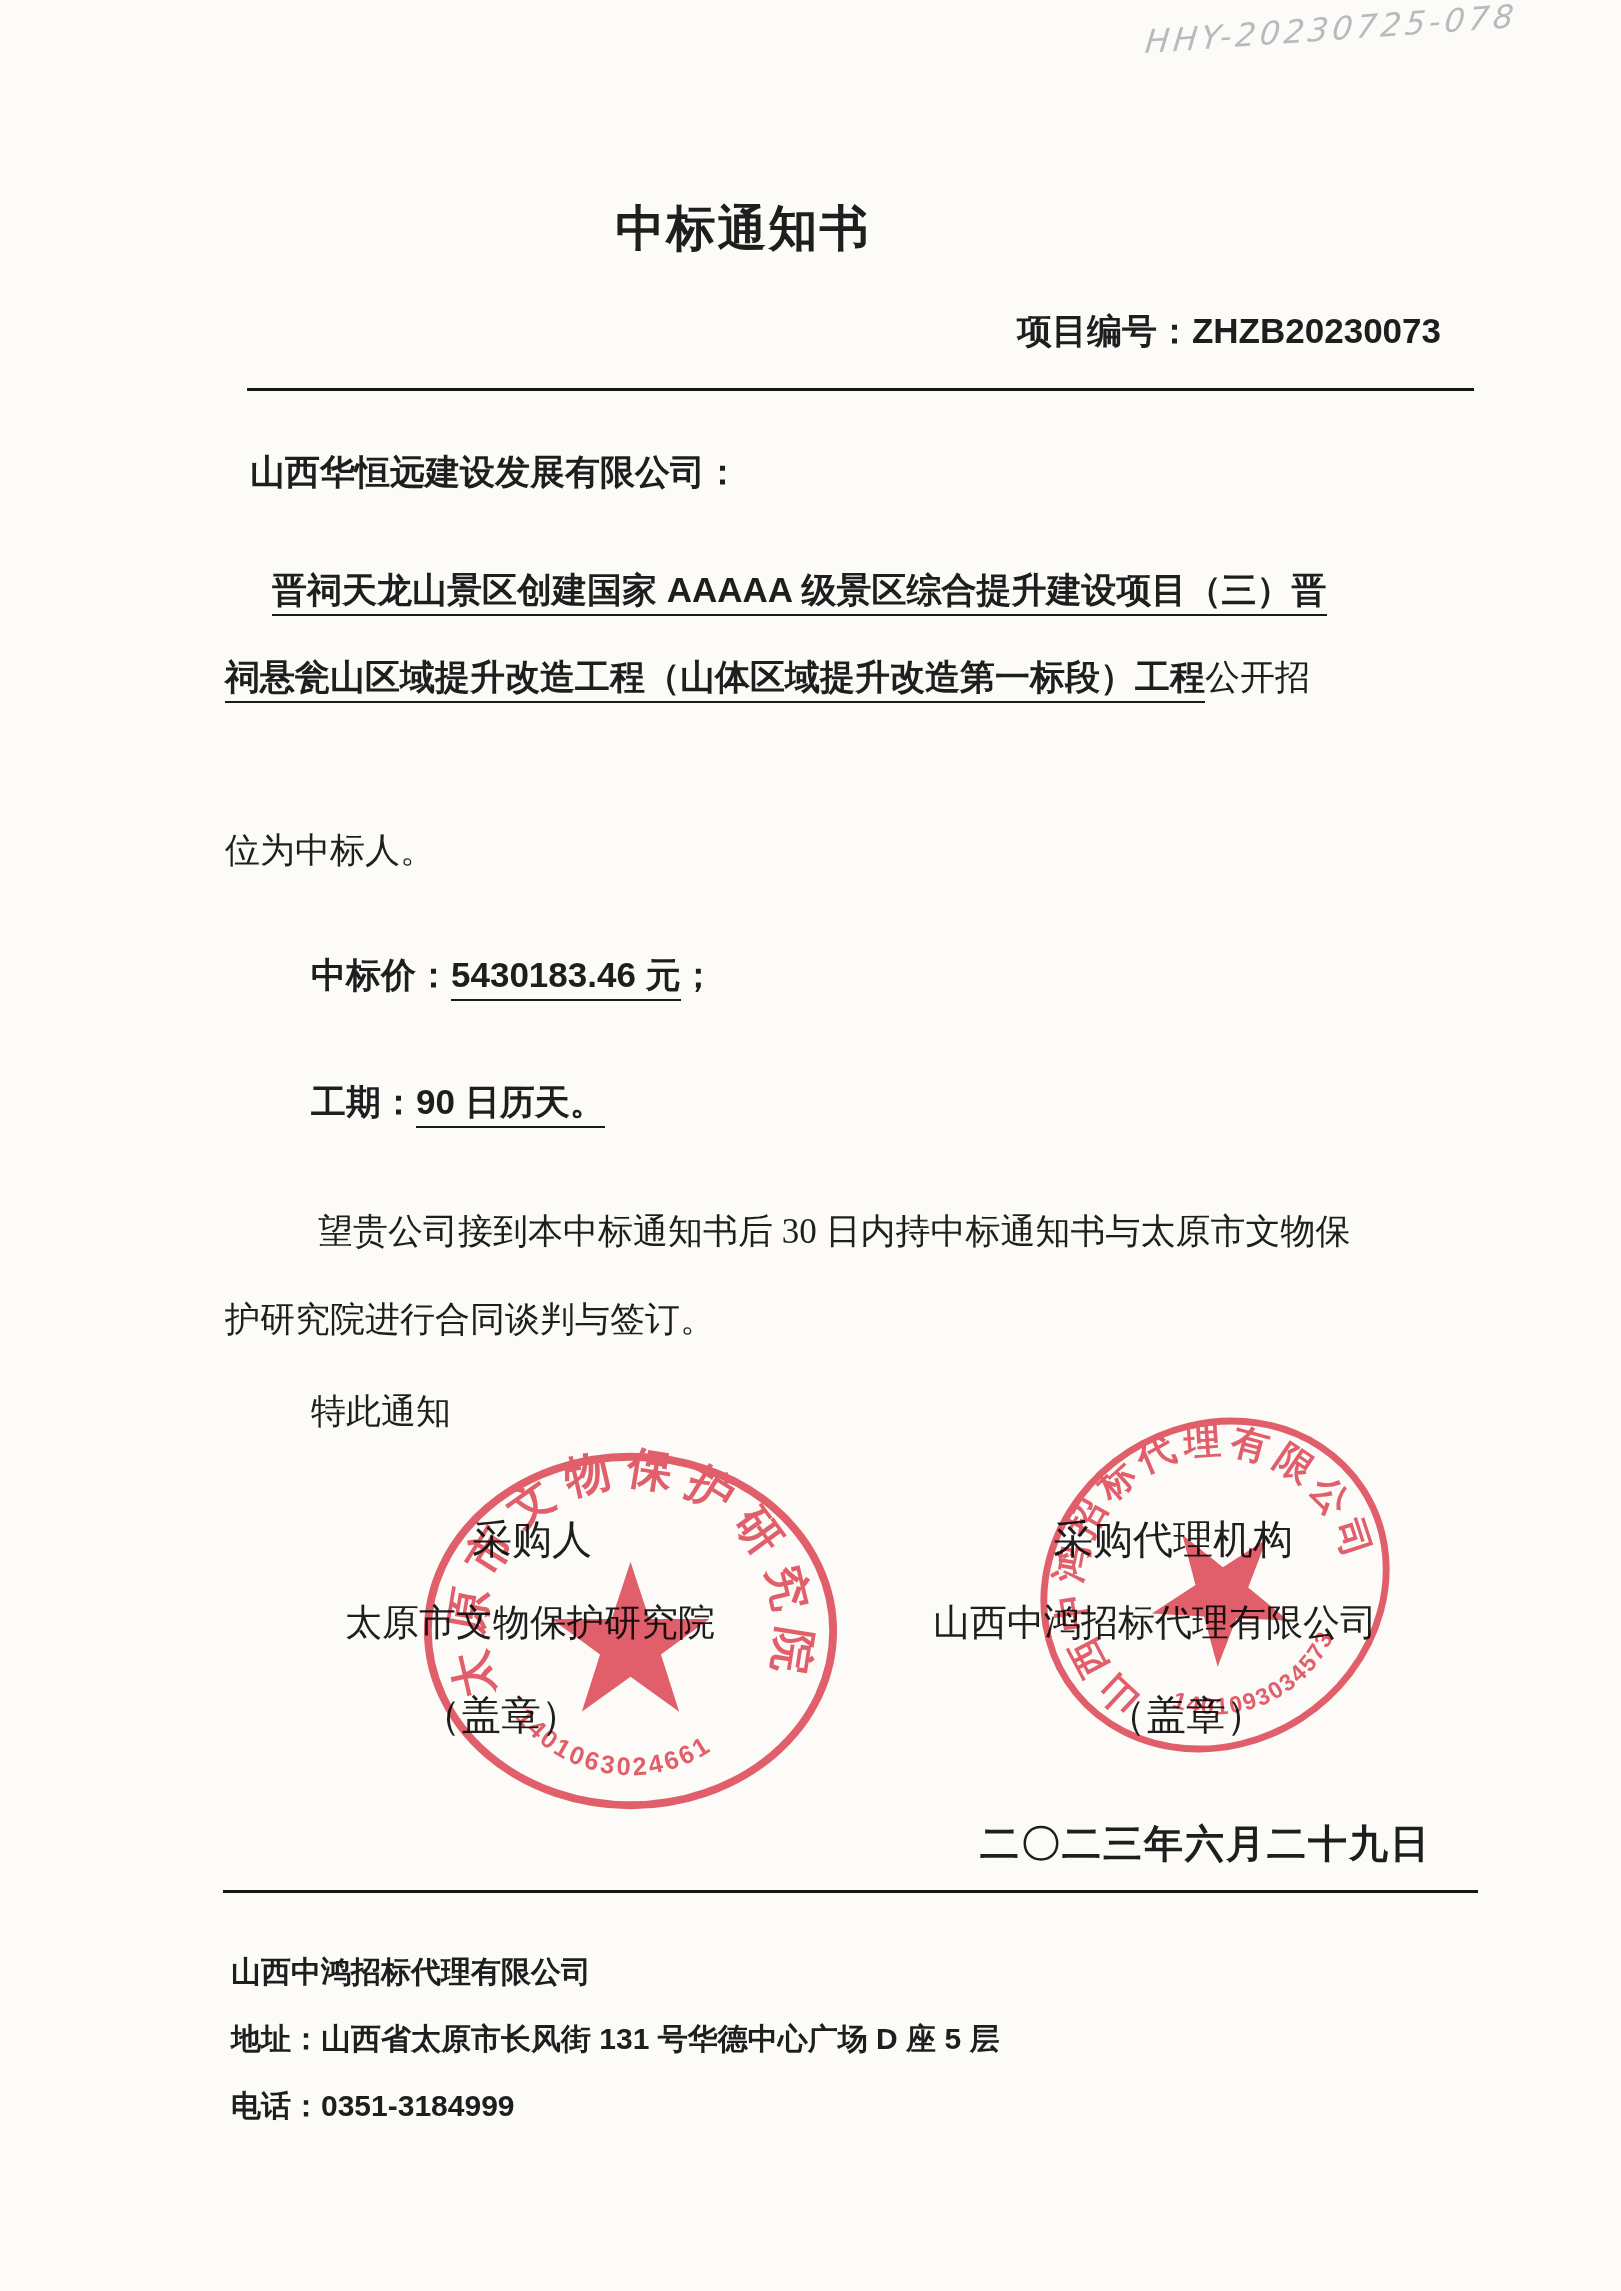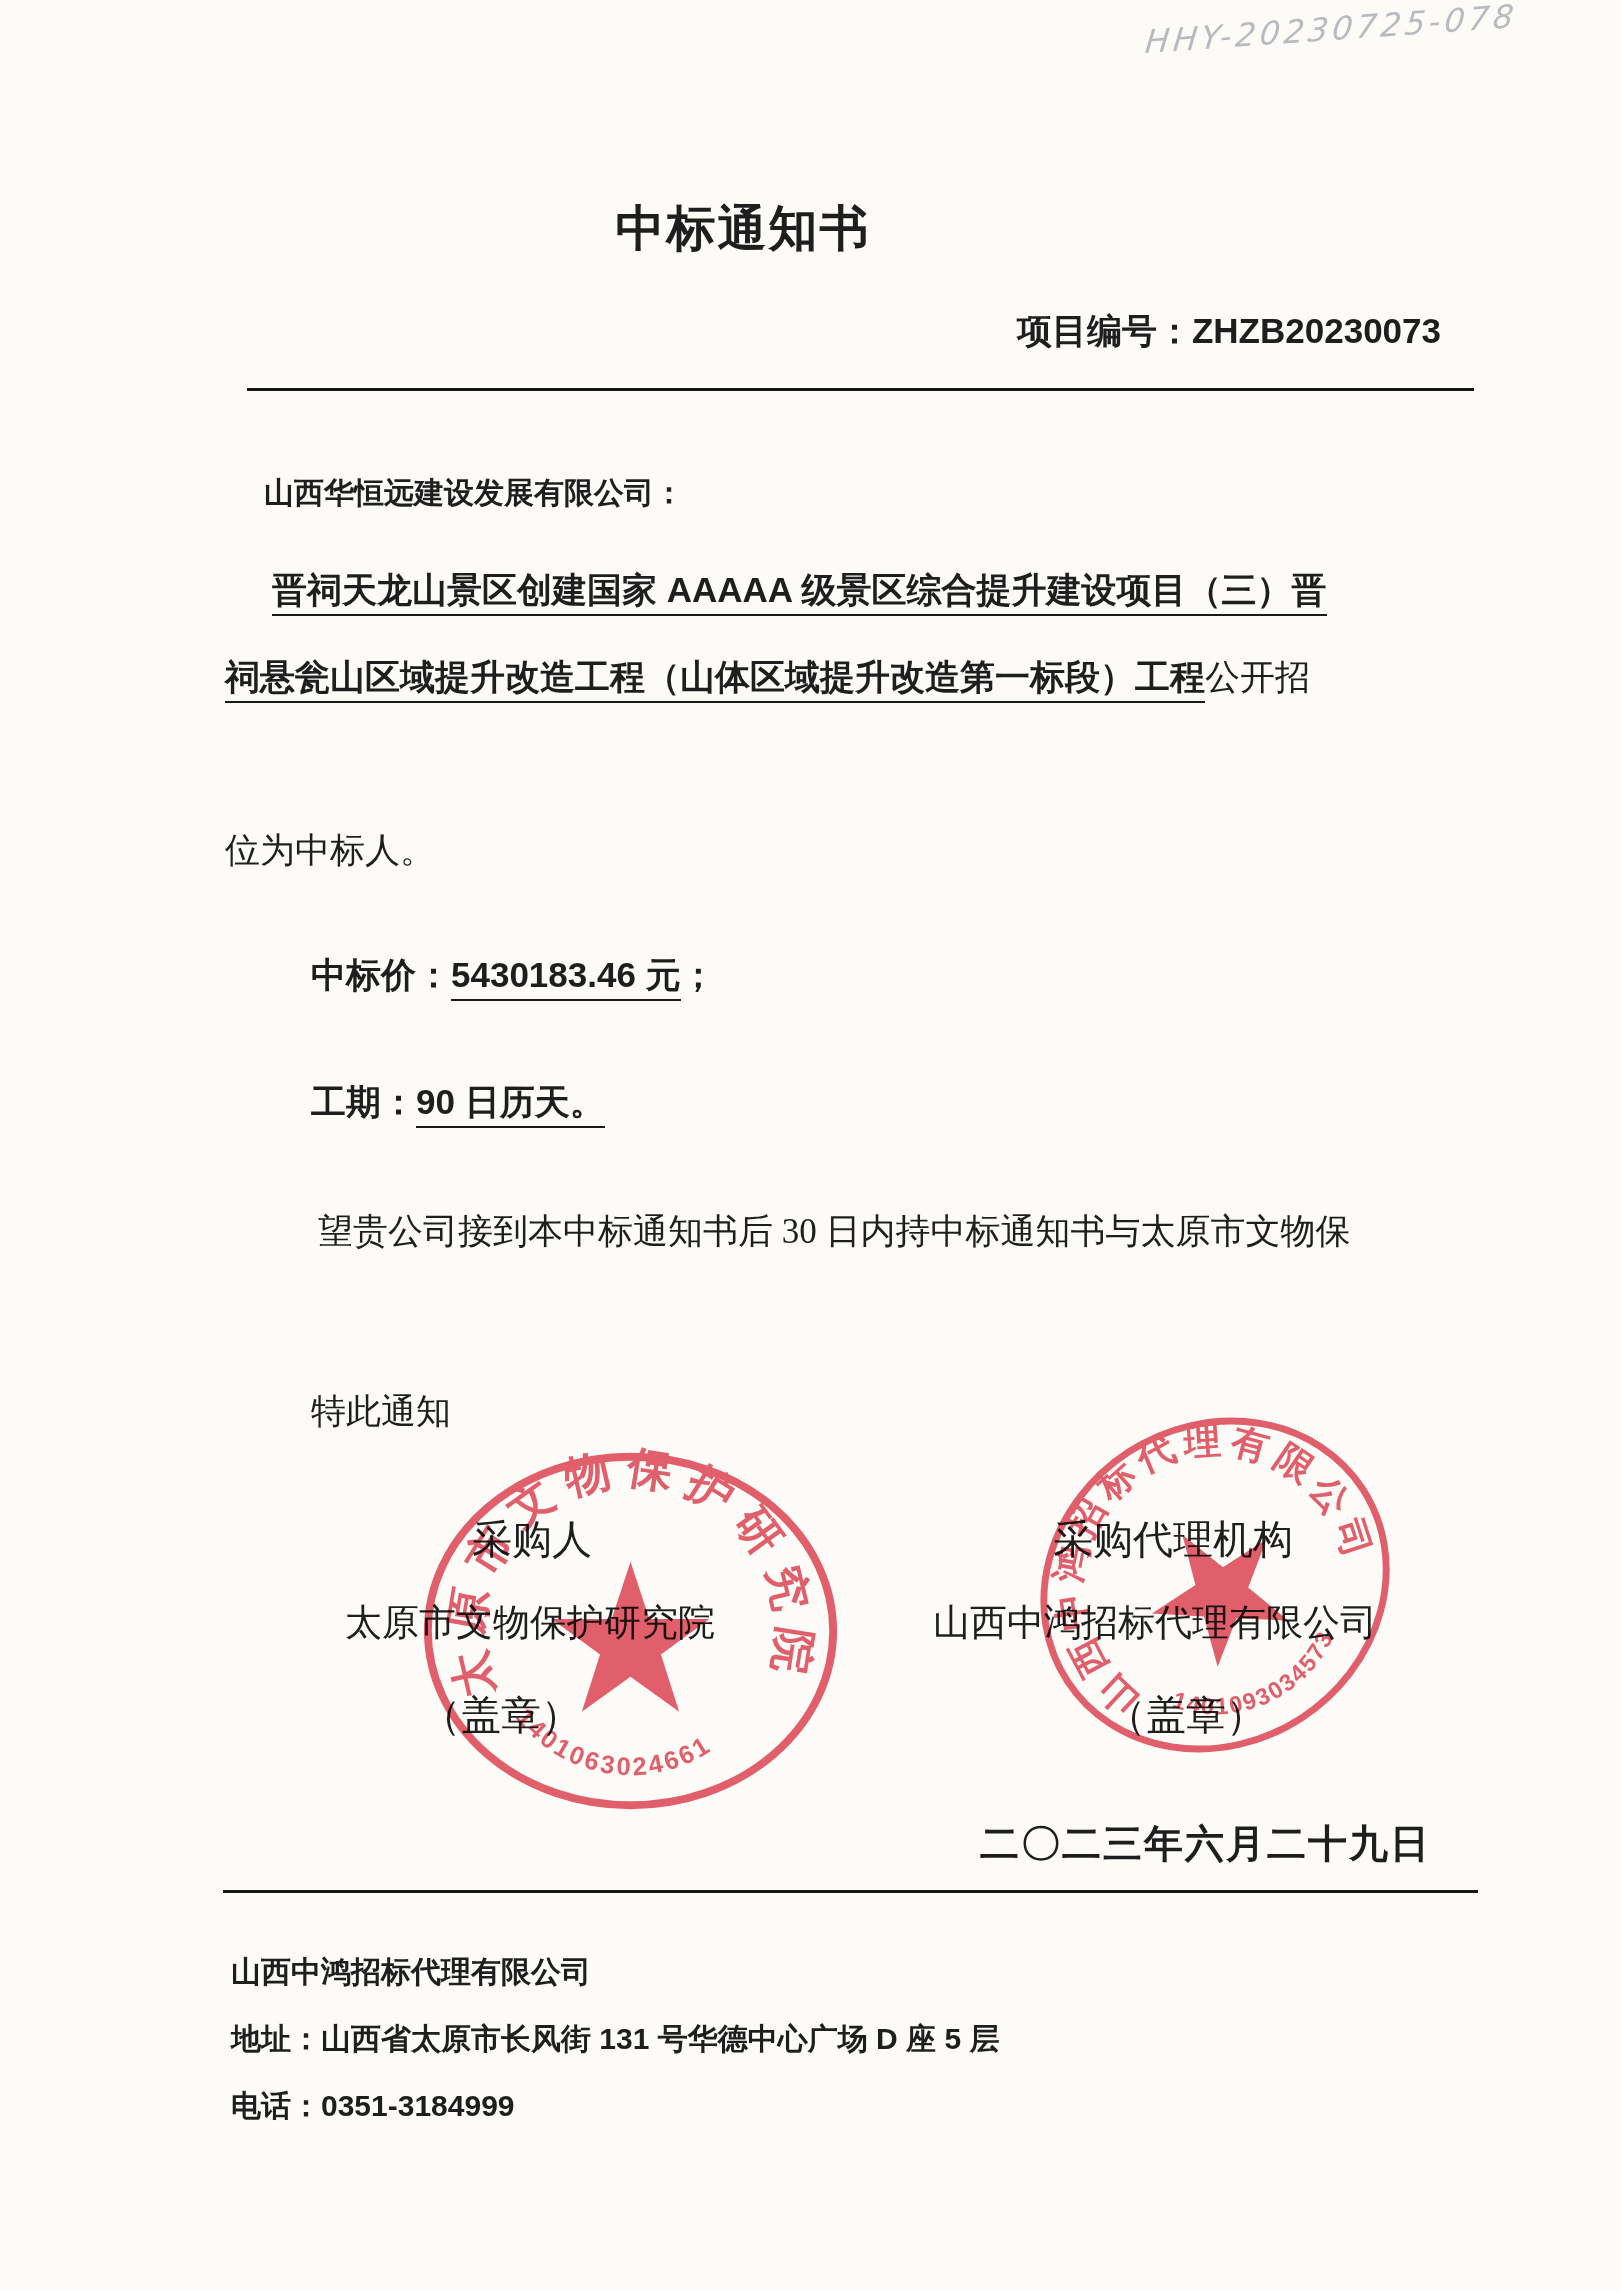--- a/index.html
+++ b/index.html
@@ -34,25 +34,24 @@
     top:308px;right:180px;
     font-family:"Liberation Sans", sans-serif;
     font-weight:700;
     font-size:35px;
     white-space:nowrap;
   }
   .rule{background:#161616;height:2.9px;}
   .rule1{top:388px;left:247px;width:1227px;}
   .rule2{top:1890px;left:223px;width:1255px;}
   .addressee{
-    top:449px;left:264px;
+    top:449px;left:250px;
     font-family:"Liberation Sans", sans-serif;
-    font-weight:700;font-size:30px;
+    font-weight:700;font-size:35px;
     white-space:nowrap;
-    margin-top:24px;
   }
   .bodyline{
     font-size:35px;
     white-space:nowrap;
     line-height:1.25;
   }
   .b{font-family:"Liberation Sans", sans-serif;font-weight:700;}
   .u{border-bottom:2.9px solid #1a1a1a;padding-bottom:5px;}
   .sig-role,.sig-name,.sig-seal{font-size:40px;white-space:nowrap;}
   .sig-name{font-size:37px;}
@@ -98,20 +97,21 @@
 
   <div class="abs bodyline" style="left:311px;top:953px;">
     <span class="b">中标价：</span><span class="b u">5430183.46 元</span><span class="b">；</span>
   </div>
 
   <div class="abs bodyline" style="left:311px;top:1080px;">
     <span class="b">工期：</span><span class="b u">90 日历天。</span>
   </div>
 
   <div class="abs bodyline" style="left:274px;top:1210px;margin-left:44px;">望贵公司接到本中标通知书后 30 日内持中标通知书与太原市文物保</div>
+  <div class="abs bodyline" style="left:225px;top:1298px;">护研究院进行合同谈判与签订。</div>
 
   <div class="abs bodyline" style="left:311px;top:1390px;">特此通知</div>
 
   <div class="abs sig-role" style="left:472px;top:1512px;">采购人</div>
   <div class="abs sig-name" style="left:345px;top:1598px;">太原市文物保护研究院</div>
   <div class="abs sig-seal" style="left:421px;top:1688px;">（盖章）</div>
 
   <div class="abs sig-role" style="left:1053px;top:1512px;">采购代理机构</div>
   <div class="abs sig-name" style="left:933px;top:1598px;">山西中鸿招标代理有限公司</div>
   <div class="abs sig-seal" style="left:1106px;top:1688px;">（盖章）</div>

